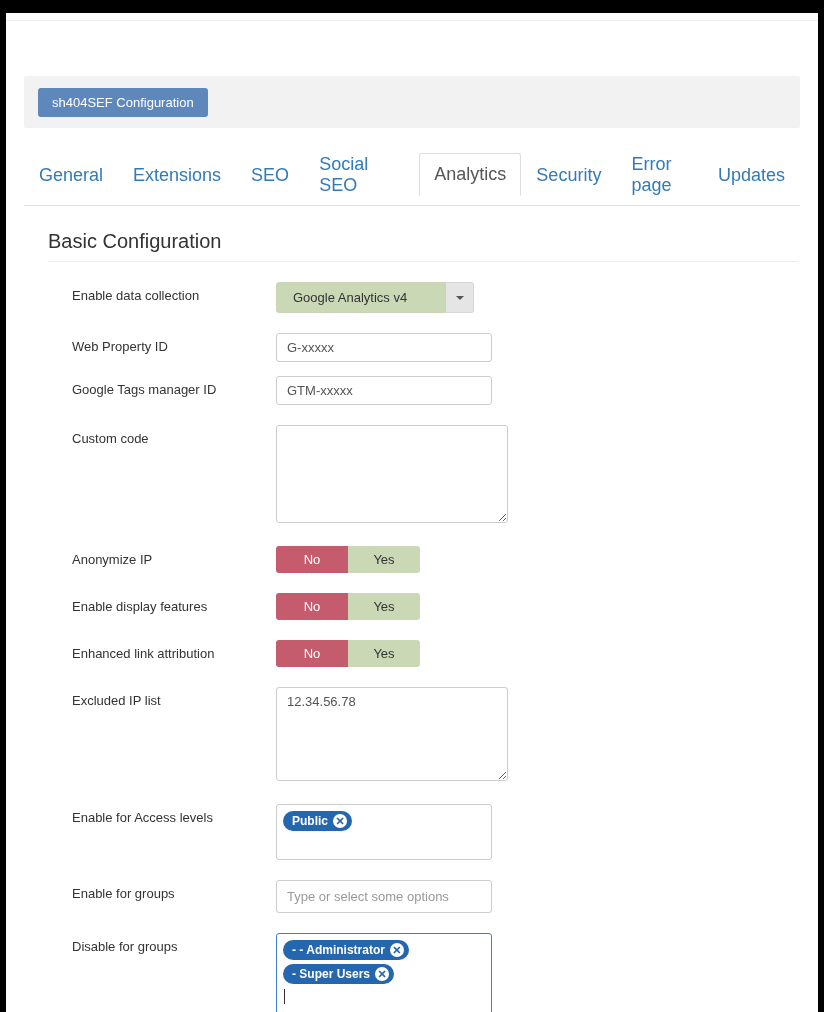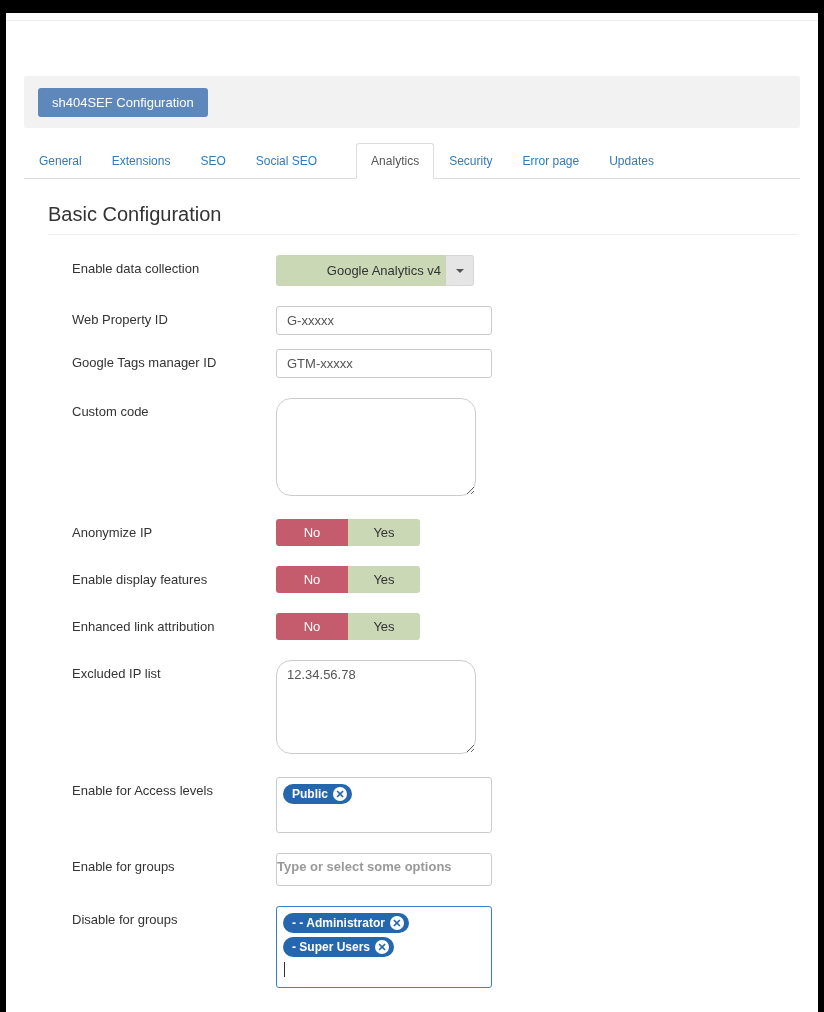--- a/index.html
+++ b/index.html
@@ -43,21 +43,22 @@
       padding: 7px 14px;
       border-radius: 3px;
       border: none;
       cursor: pointer;
     }
     .tab-bar {
       display: flex;
       border-bottom: 1px solid #ddd;
       margin: 14px 18px 0 18px;
       padding: 0;
-      font-size: 12px;
+      font-size: 18px;
+      align-items: center;
     }
     .tab-item {
       padding: 10px 14px 10px;
       color: #337ab7;
       cursor: pointer;
       border: 1px solid transparent;
       border-bottom: none;
       position: relative;
       top: 1px;
     }
@@ -96,25 +97,25 @@
     .field-ctrl { width: 216px; }
     .split-dropdown {
       display: flex;
       width: 198px;
     }
     .split-main {
       flex: 1;
       background: #cad8b6;
       color: #333;
       font-size: 13px;
-      padding: 7px 4px;
+      padding: 7px 16px;
       border: 1px solid #c9d4b8;
       border-radius: 3px 0 0 3px;
       cursor: pointer;
-      text-align: right;
+      text-align: left;
     }
     .split-caret {
       width: 28px;
       background: #e5e5e5;
       border: 1px solid #d6d6d6;
       border-left: none;
       border-radius: 0 3px 3px 0;
       cursor: pointer;
       display: flex;
       align-items: center;
@@ -128,25 +129,25 @@
     }
     .text-input {
       width: 216px;
       font-size: 13px;
       padding: 6px 10px;
       border: 1px solid #ccc;
       border-radius: 3px;
       color: #555;
     }
     .text-area {
-      width: 200px;
+      width: 232px;
       font-size: 13px;
       padding: 6px 10px;
       border: 1px solid #ccc;
-      border-radius: 15px;
+      border-radius: 3px;
       color: #555;
       resize: both;
       font-family: inherit;
     }
     .ta-tall { height: 98px; }
     .ta-med { height: 94px; }
     .btn-toggle {
       display: flex;
       width: 144px;
       border-radius: 3px;
@@ -164,21 +165,21 @@
     .btn-yes { background: #cad8b6; color: #333; }
     .tag-box {
       width: 216px;
       border: 1px solid #ccc;
       border-radius: 3px;
       padding: 6px 6px 3px 6px;
       min-height: 56px;
       cursor: text;
     }
     .tag-box.focused { border-color: #3d7fcf; }
-    .tag-box.single-line { min-height: 33px; padding: 5px 0; display:flex; align-items:flex-start;font-weight:bold; }
+    .tag-box.single-line { min-height: 33px; padding: 5px 10px; display:flex; align-items:center; }
     .tag {
       display: inline-flex;
       align-items: center;
       background: #2567ae;
       color: #fff;
       font-size: 12px;
       font-weight: 600;
       padding: 3px 5px 3px 9px;
       border-radius: 10px;
       margin: 0 4px 4px 0;

